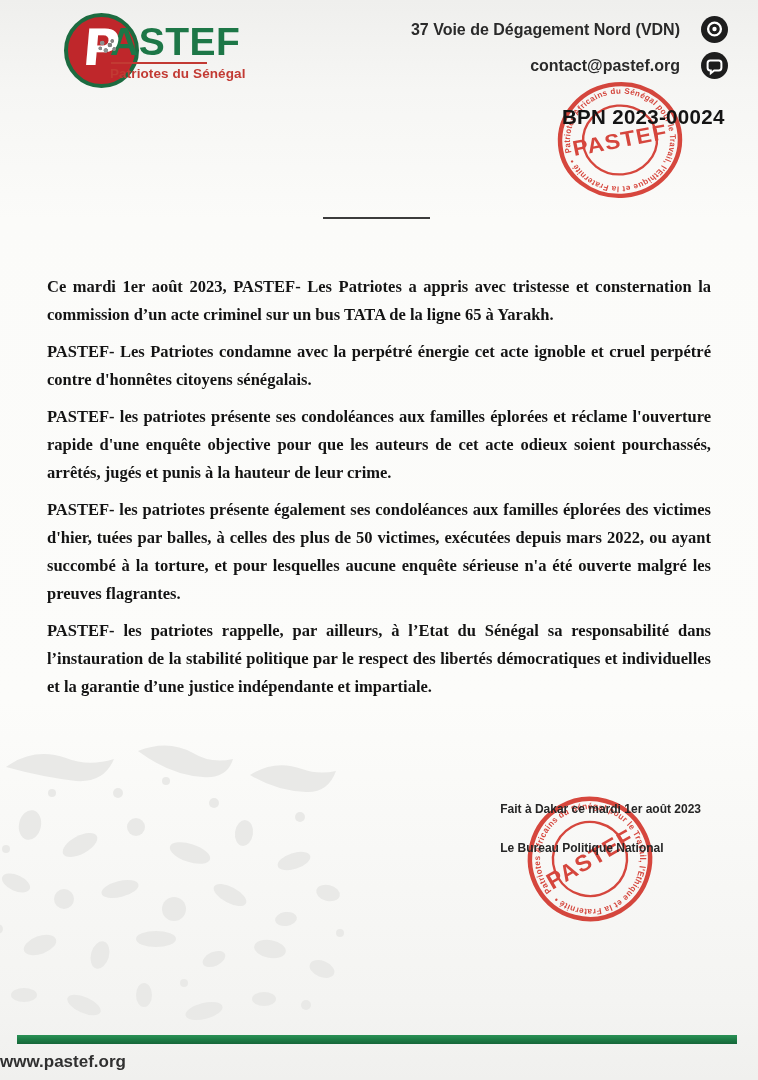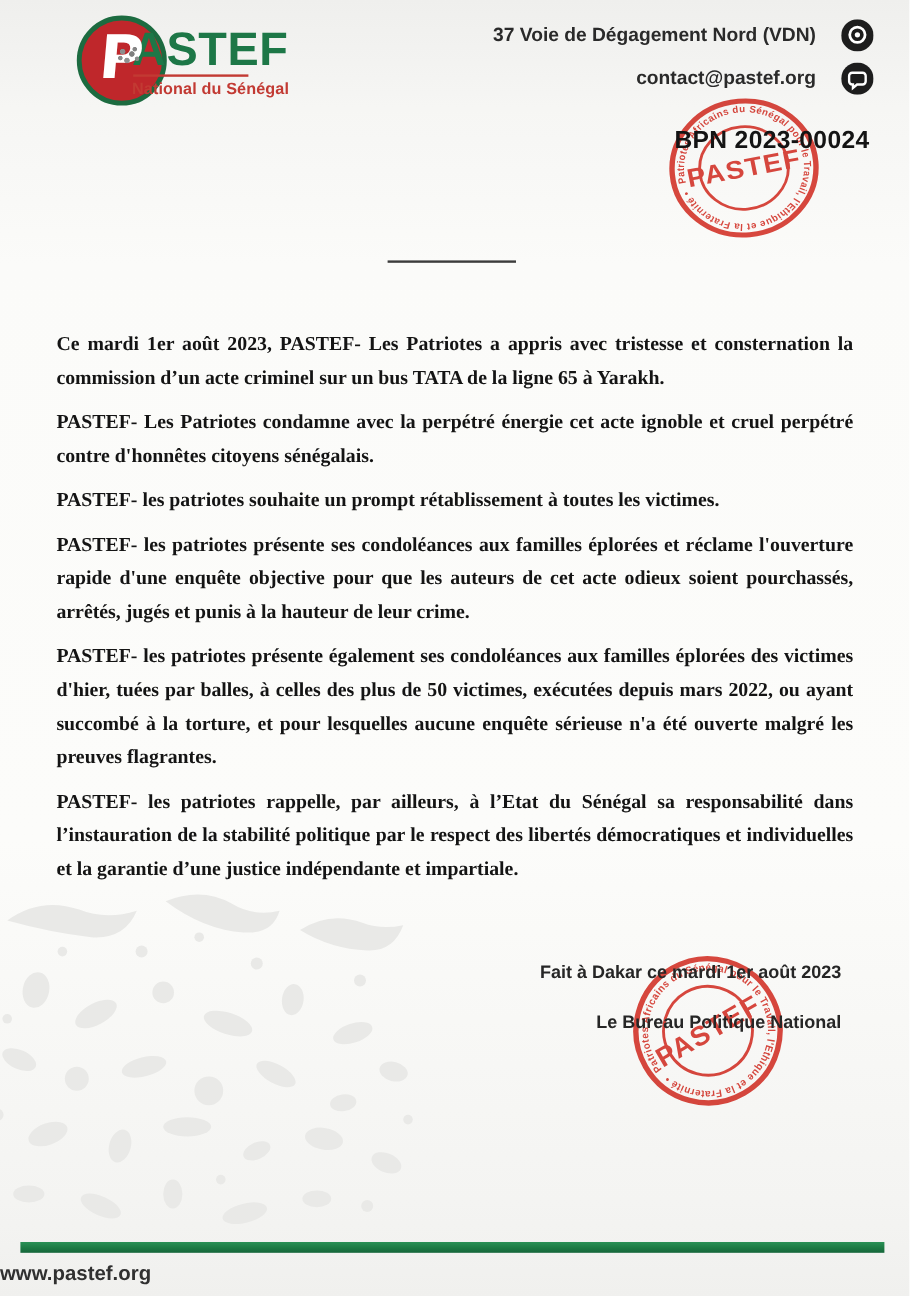--- a/index.html
+++ b/index.html
@@ -42,22 +42,22 @@
   .title{position:absolute;top:158px;left:0;right:0;text-align:center;
     font-size:26px;font-weight:800;letter-spacing:1.5px;color:#232323;}
   .title-rule{position:absolute;top:217px;left:323px;width:107px;height:2px;background:#3c3c3c;}
   
   .doc-body{position:absolute;left:47px;top:273px;width:664px;
     font-family:"Liberation Serif","DejaVu Serif",serif;font-size:16.5px;line-height:28px;
     text-align:justify;text-align-last:left;color:#141414;}
   .doc-body p{margin:0 0 9px 0;font-weight:bold;}
   .doc-body p:last-child{margin-bottom:0;}
   
-  .signature{position:absolute;right:57px;top:802px;text-align:right;
-    font-weight:bold;font-size:15px;color:#262626;z-index:4;}
+  .signature{position:absolute;right:57px;top:802px;text-align:left;
+    font-weight:bold;font-size:12px;color:#262626;z-index:4;}
   .signature .sig-line2{margin-top:25px;}
   
   .footer-bar{position:absolute;left:17px;top:1035px;width:720px;height:9px;
     background:linear-gradient(180deg,#2a9156 0%,#1c7a44 55%,#15663a 100%);}
   .footer-url{position:absolute;left:0;right:0;top:1052px;
     font-size:17px;font-weight:600;color:#303030;}
   
   .watermark{position:absolute;left:-12px;top:733px;width:360px;height:300px;z-index:0;}
   .above{z-index:2;}
 </style>
@@ -109,21 +109,21 @@
   </svg>
 
   <div class="logo above">
     <div class="logo-circle">
       <span class="logo-p">P</span>
       <span class="logo-speckle"></span>
     </div>
     <div class="logo-text">
       <div class="logo-astef">ASTEF</div>
       <div class="logo-underline"></div>
-      <div class="logo-tagline">National du Sénégal</div>
+      <div class="logo-tagline">Patriotes du Sénégal</div>
     </div>
   </div>
 
   <div class="contact above">
     <div class="contact-row">
       <span class="contact-text">37 Voie de Dégagement Nord (VDN)</span>
       <svg class="circle-icon" viewBox="0 0 27 27">
         <circle cx="13.5" cy="13.5" r="13.5" fill="#1d1d1d"></circle>
         <circle cx="13.5" cy="13" r="6.4" fill="none" stroke="#ffffff" stroke-width="2.3"></circle>
         <circle cx="13.5" cy="13" r="2.2" fill="#ffffff"></circle>
@@ -149,21 +149,20 @@
     </text>
     <text x="64" y="72" text-anchor="middle" font-size="23" font-weight="bold" fill="#d8342a" letter-spacing="1.2" transform="rotate(-6 64 64)">PASTEF</text>
   </svg>
   <div class="stamp-ref">BPN 2023-00024</div>
 
   <div class="title-rule above"></div>
 
   <div class="doc-body above">
     <p>Ce mardi 1er août 2023, PASTEF- Les Patriotes a appris avec tristesse et consternation la commission d’un acte criminel sur un bus TATA de la ligne 65 à Yarakh.</p>
     <p>PASTEF- Les Patriotes condamne avec la perpétré énergie cet acte ignoble et cruel perpétré contre d'honnêtes citoyens sénégalais.</p>
-    <p>PASTEF- les patriotes souhaite un prompt rétablissement à toutes les victimes.</p>
     <p>PASTEF- les patriotes présente ses condoléances aux familles éplorées et réclame l'ouverture rapide d'une enquête objective pour que les auteurs de cet acte odieux soient pourchassés, arrêtés, jugés et punis à la hauteur de leur crime.</p>
     <p>PASTEF- les patriotes présente également ses condoléances aux familles éplorées des victimes d'hier, tuées par balles, à celles des plus de 50 victimes, exécutées depuis mars 2022, ou ayant succombé à la torture, et pour lesquelles aucune enquête sérieuse n'a été ouverte malgré les preuves flagrantes.</p>
     <p>PASTEF- les patriotes rappelle, par ailleurs, à l’Etat du Sénégal sa responsabilité dans l’instauration de la stabilité politique par le respect des libertés démocratiques et individuelles et la garantie d’une justice indépendante et impartiale.</p>
   </div>
 
   <svg class="stamp stamp-bottom" viewBox="0 0 128 128">
     <defs>
         <path id="ring2" d="M64,14 a50,50 0 1,1 -0.1,0"></path>
       </defs>
     <circle cx="64" cy="64" r="60" fill="none" stroke="#d8342a" stroke-width="4.5"></circle>

